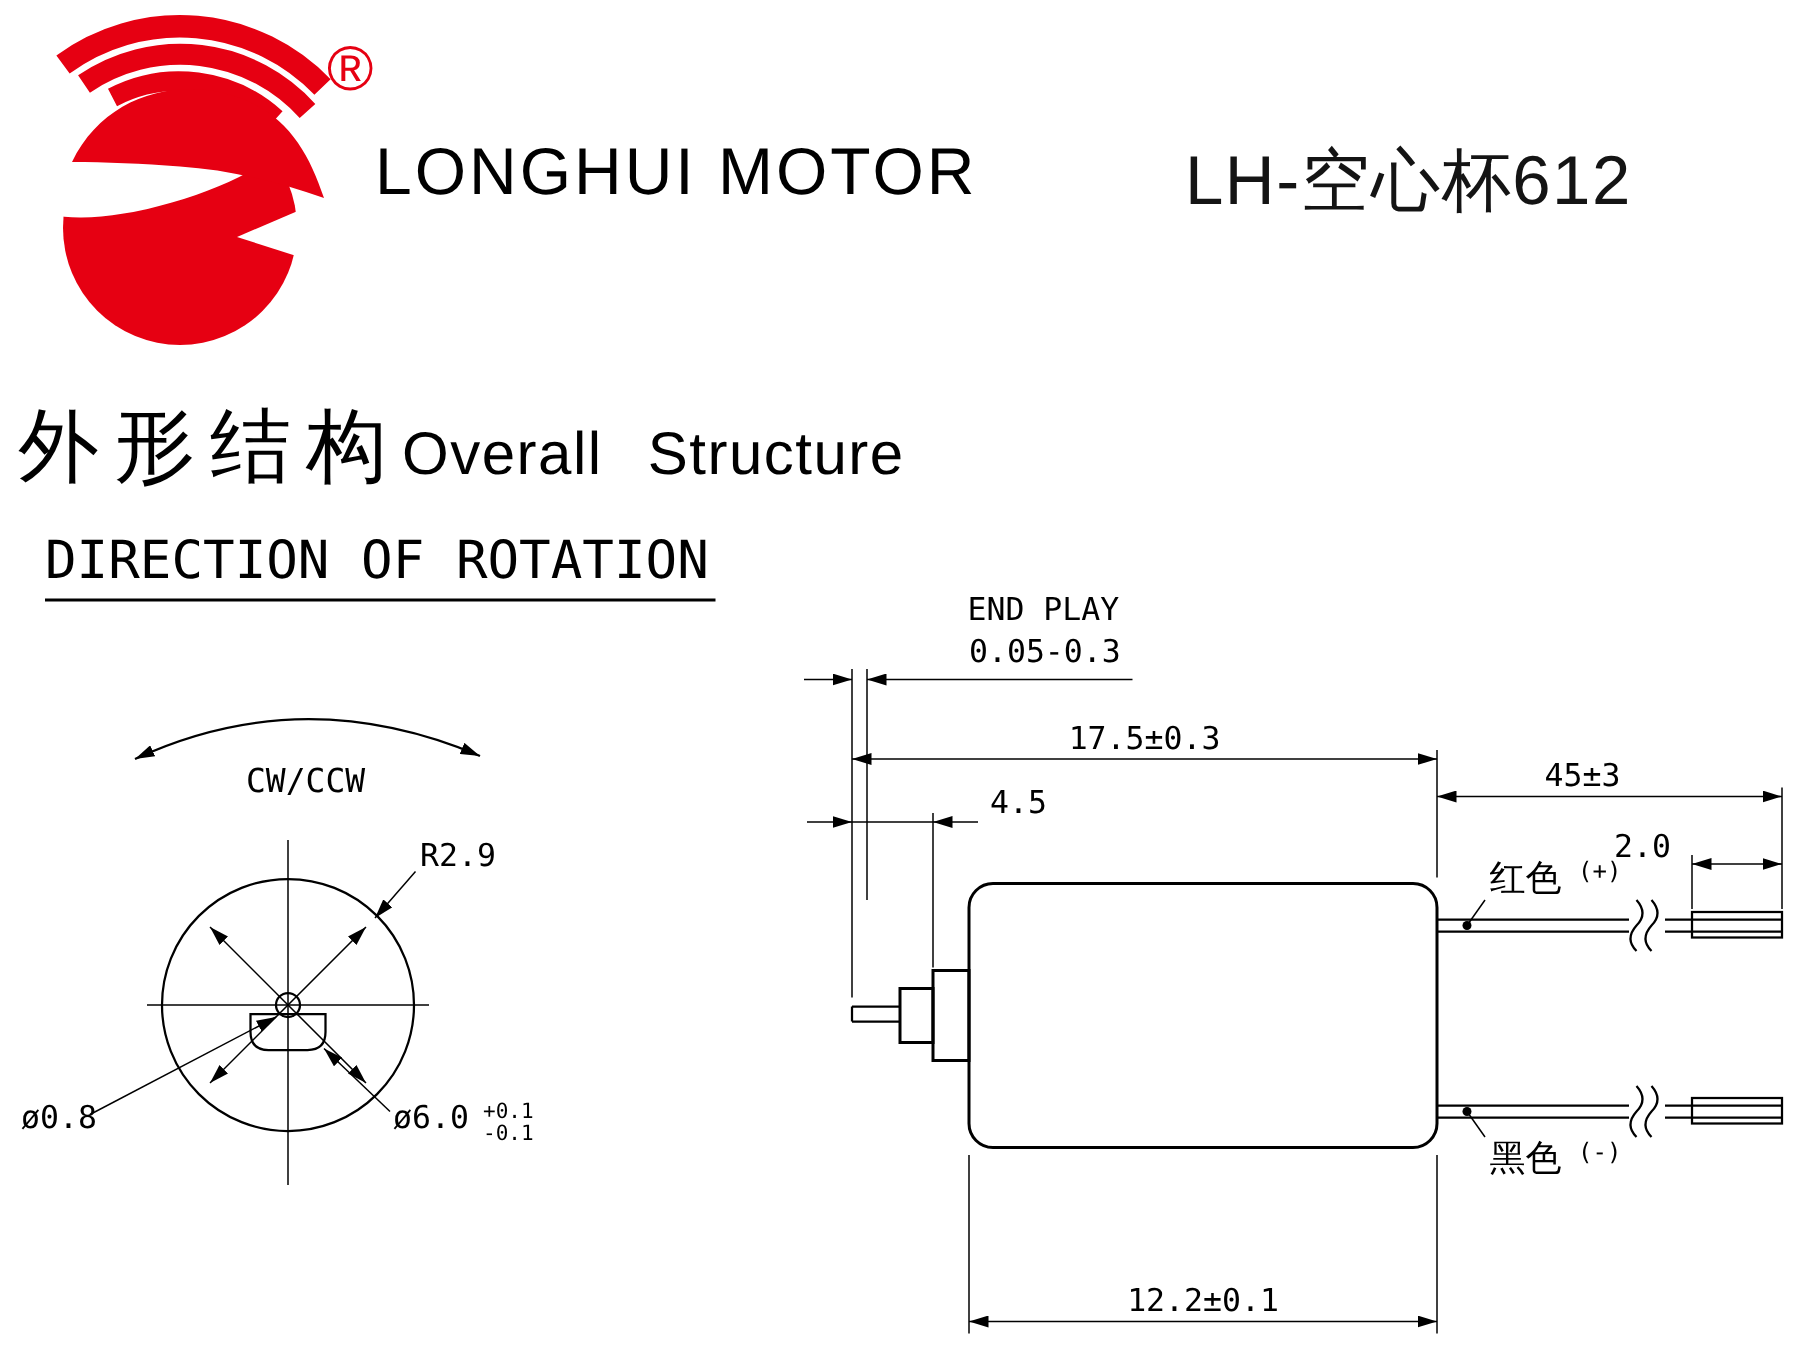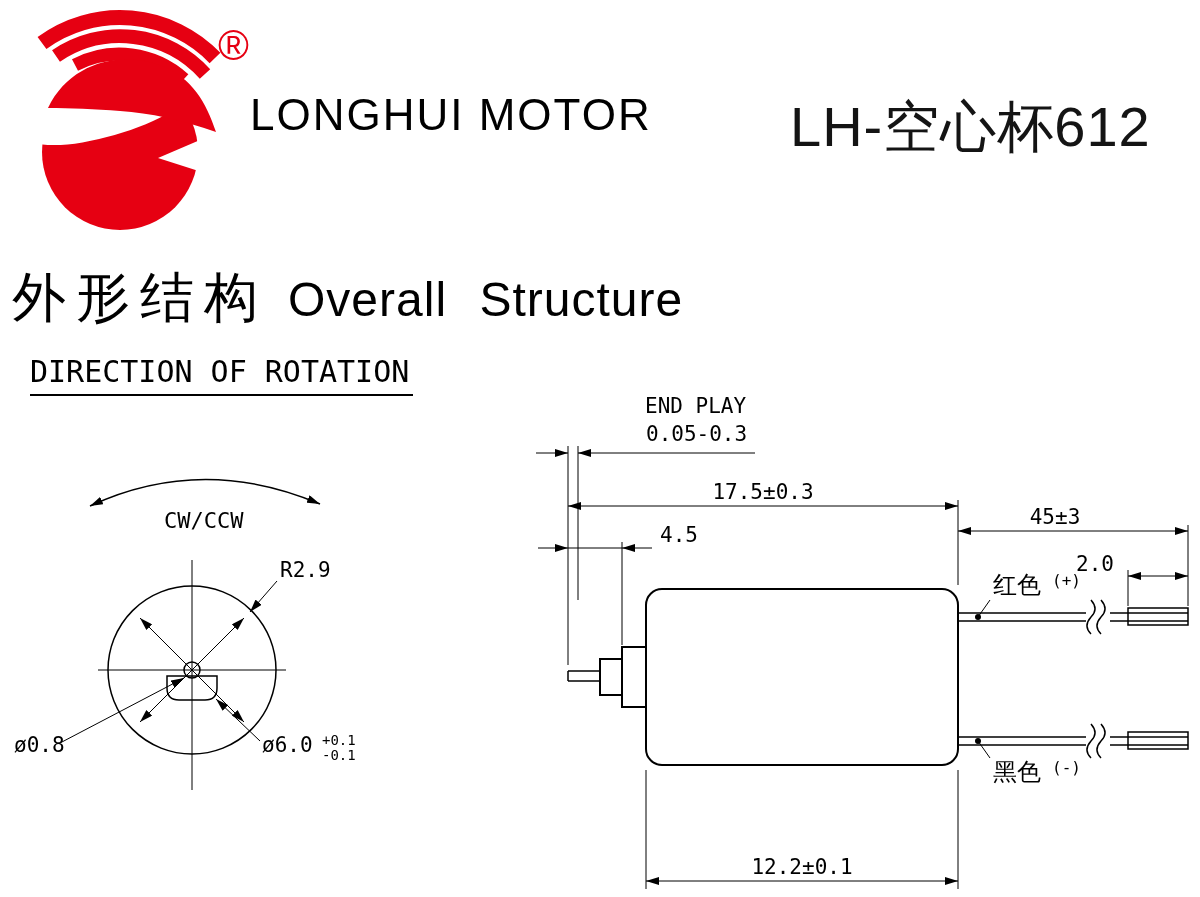--- a/index.html
+++ b/index.html
@@ -1,28 +1,28 @@
 <!DOCTYPE html>
 <html><head>
 <meta charset="utf-8">
 <style>
   html,body{margin:0;padding:0;background:#ffffff;}
   .page{position:relative;width:1200px;height:897px;background:#fff;overflow:hidden;
         font-family:"Liberation Sans",sans-serif;color:#000;}
   .drawing{position:absolute;left:0;top:0;}
 
   .brand{position:absolute;left:250px;top:90px;font-size:44px;letter-spacing:2px;color:#000000;white-space:nowrap;}
-  .model{position:absolute;left:790px;top:90px;font-size:56px;letter-spacing:1px;color:#141414;white-space:nowrap;}
+  .model{position:absolute;left:790px;top:90px;font-size:46px;letter-spacing:1px;color:#141414;white-space:nowrap;}
 
   .section{position:absolute;left:12px;top:262px;white-space:nowrap;}
   .section .cn{font-size:54px;letter-spacing:10px;font-family:Liberation Sans, sans-serif;}
-  .section .en{font-size:48px;margin-left:20px;word-spacing:18px;letter-spacing:1px;}
+  .section .en{font-size:40px;word-spacing:18px;letter-spacing:1px;}
 
   .rot-head{position:absolute;left:30px;top:354px;font-family:"DejaVu Sans Mono",monospace;
-            font-size:30px;letter-spacing:0px;border-bottom:2px solid #000;padding:0 4px 5px 0;white-space:nowrap;}
+            font-size:35px;letter-spacing:0px;border-bottom:2px solid #000;padding:0 4px 5px 0;white-space:nowrap;}
 
   
   .s1{stroke:#000;stroke-width:1;fill:none;}
   .s15{stroke:#000;stroke-width:1.5;fill:none;}
   .s2{stroke:#000;stroke-width:2;fill:none;}
   .t{font-family:"DejaVu Sans Mono",monospace;fill:#000;}
   .t14{font-size:14px;} .t16{font-size:16px;} .t21{font-size:21px;} .t22{font-size:22px;}
   .mid{text-anchor:middle;}
   .cjk{font-family:"Liberation Sans",sans-serif;font-size:24px;fill:#000;}
   .red{fill:#e60012;} .redstroke{stroke:#e60012;fill:none;}

